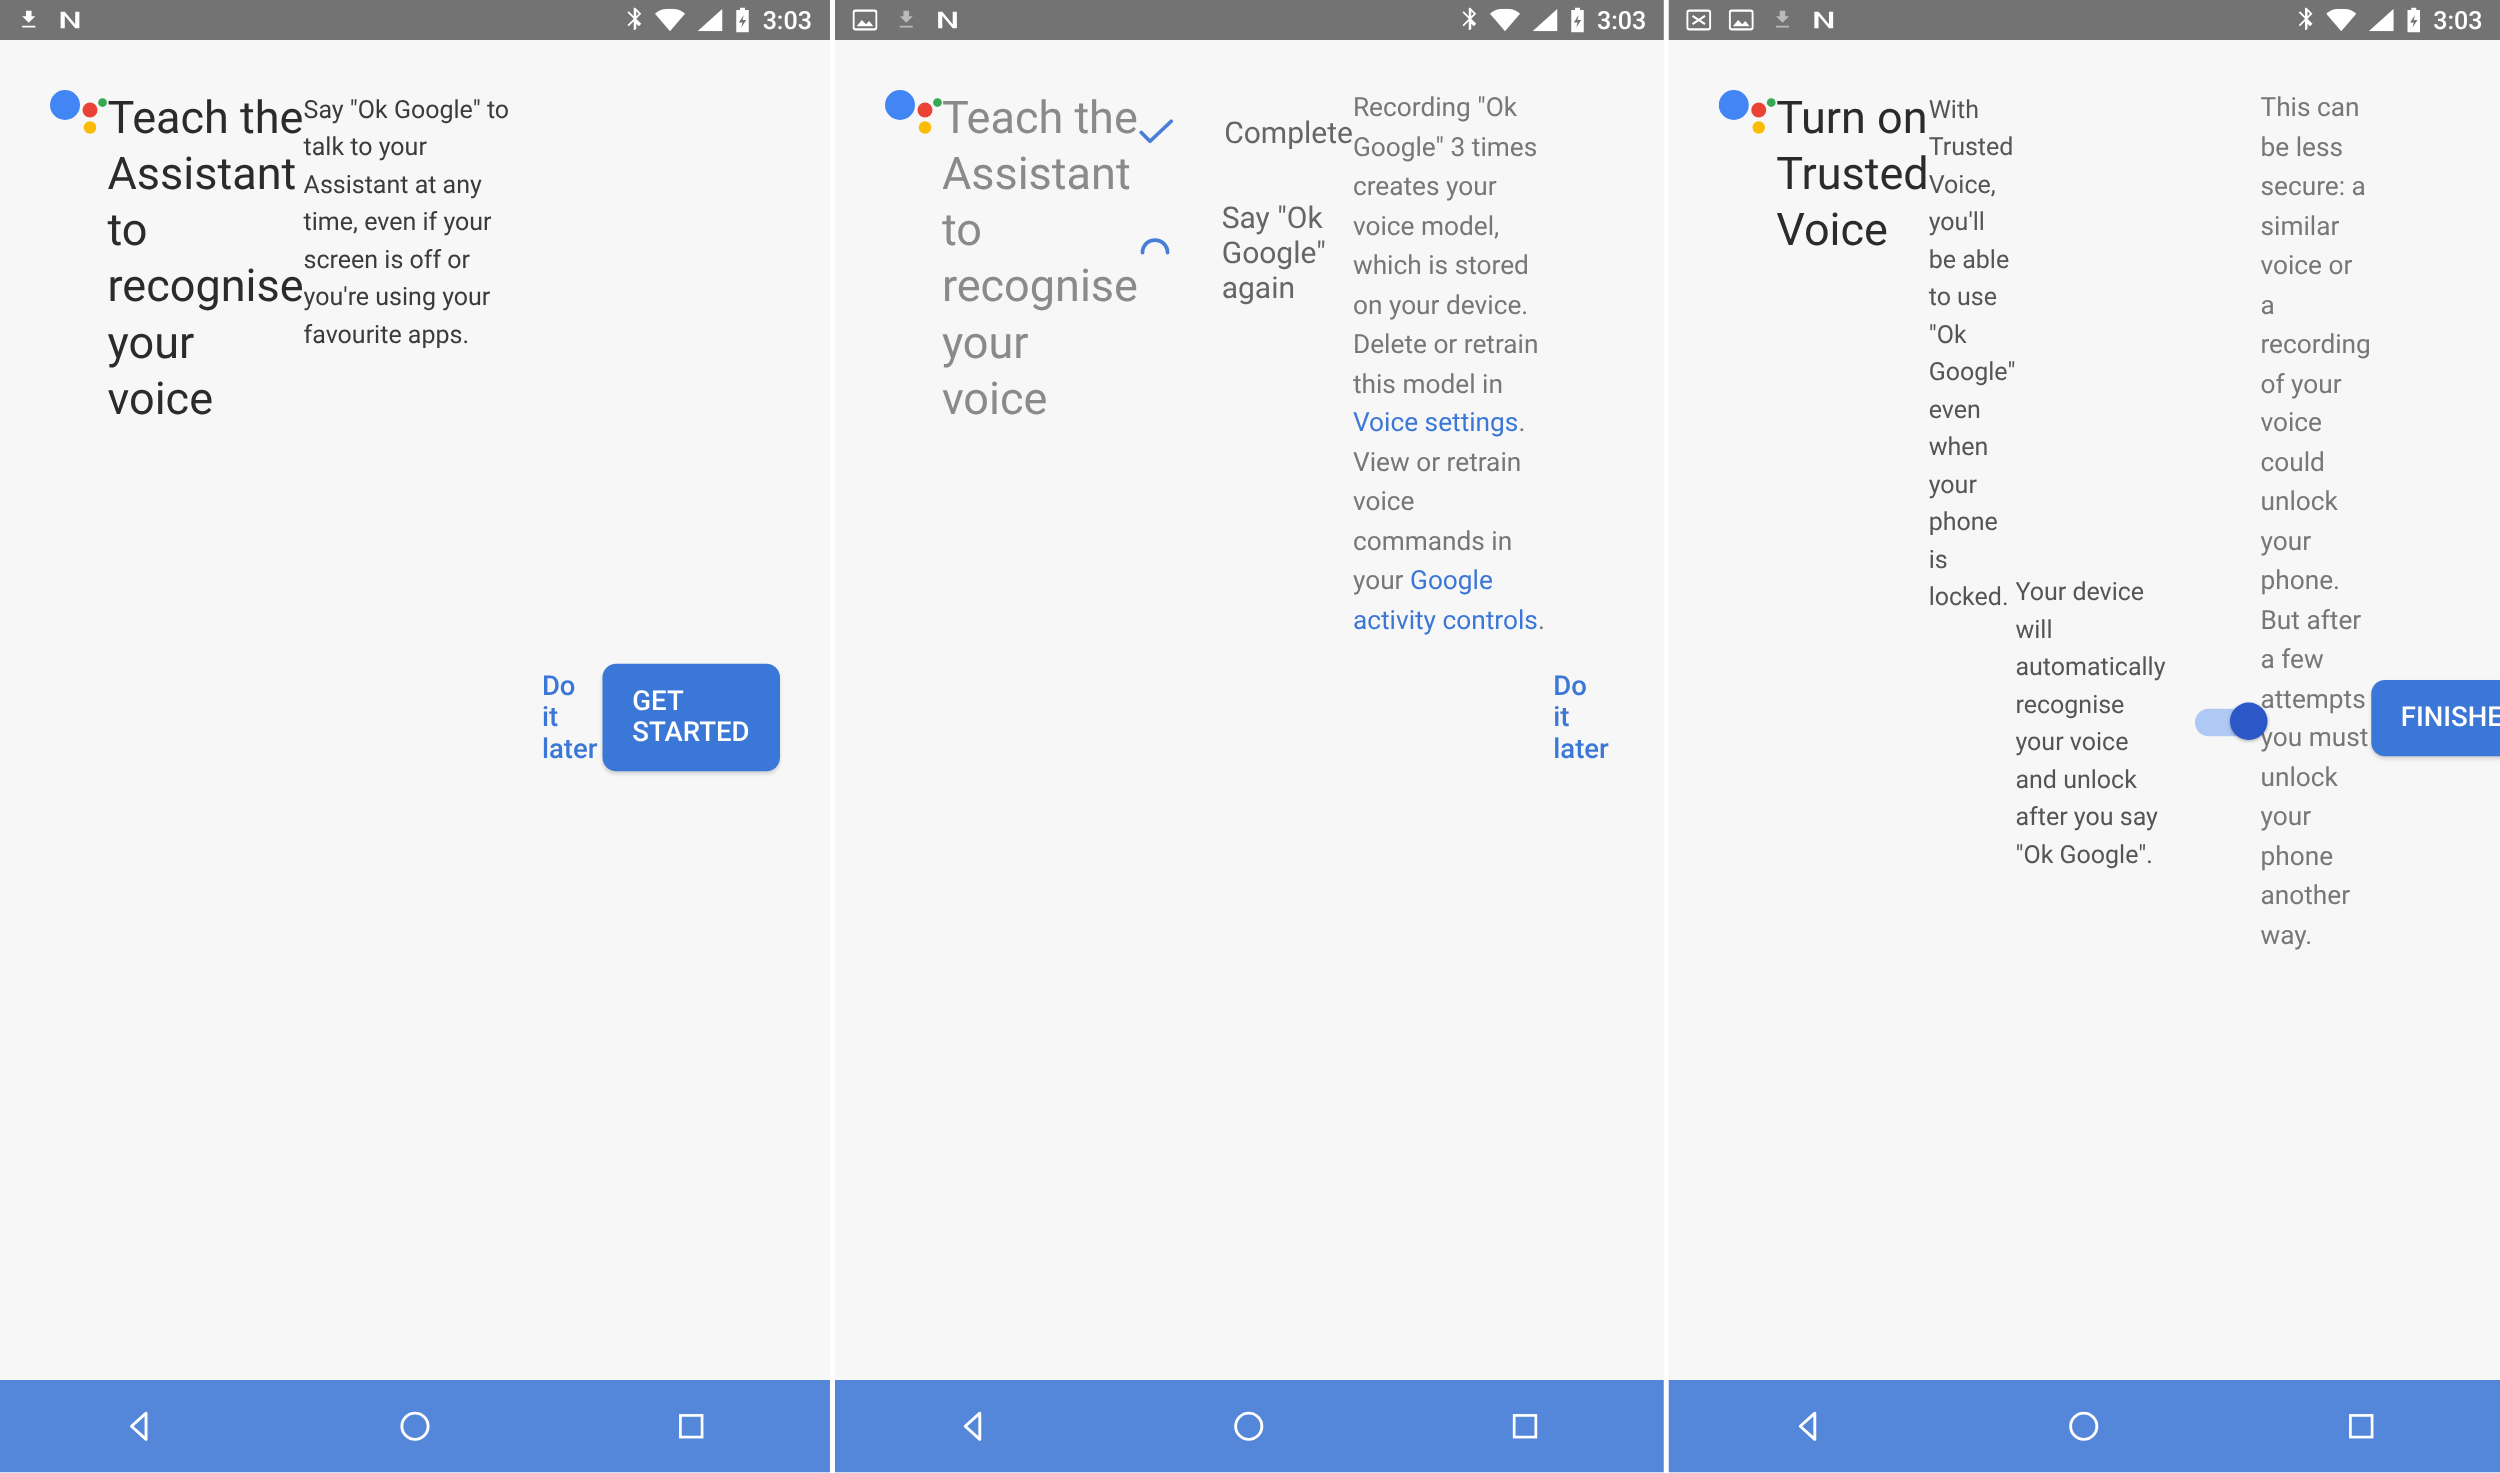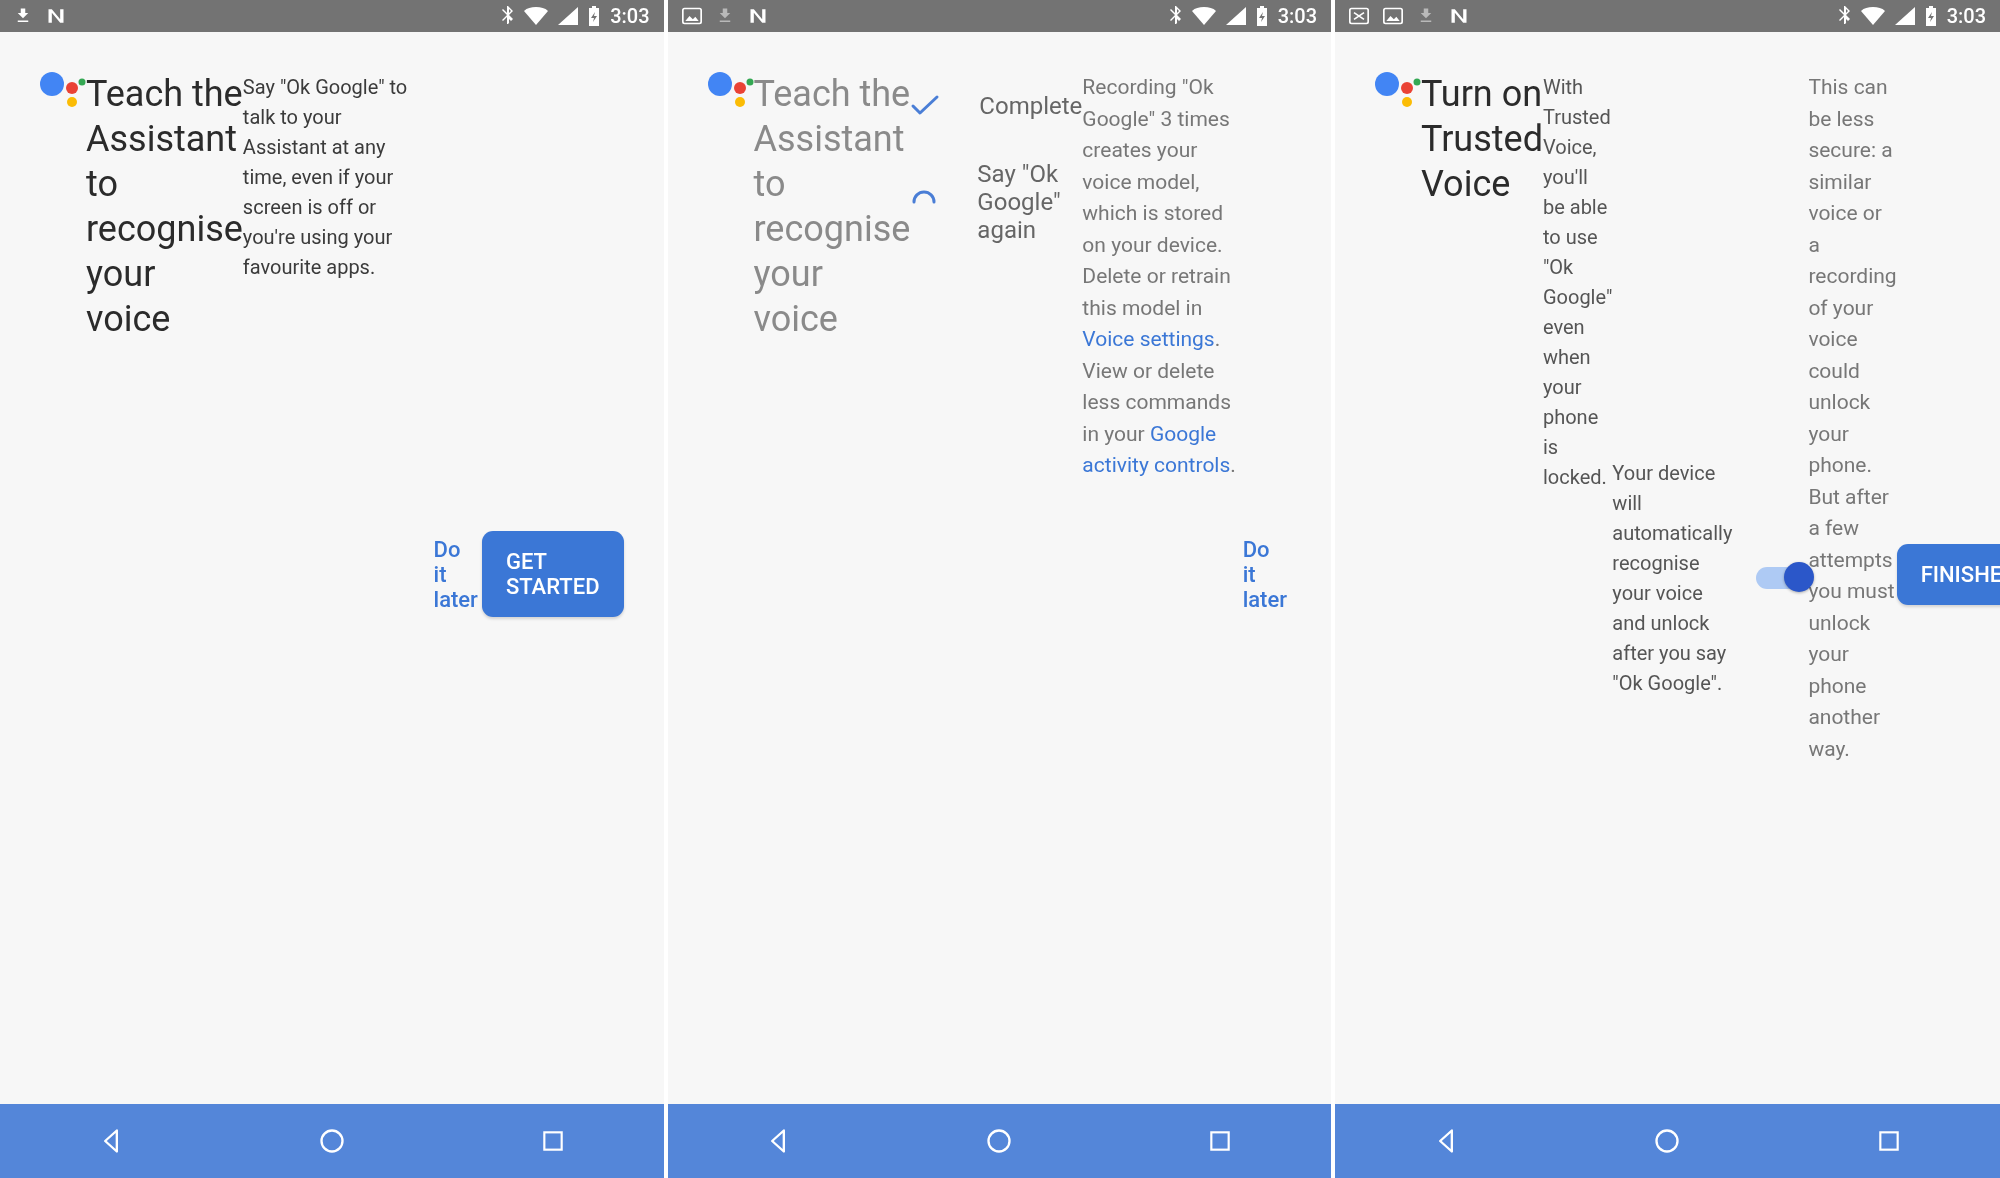--- a/index.html
+++ b/index.html
@@ -288,21 +288,21 @@
               <path d="M4 14a10 10 0 0 1 20 0"></path>
             </svg>
         </span>
         <span class="step-label">Say "Ok Google" again</span>
       </div>
     </div>
 
     <div class="spacer"></div>
 
     <div class="smalltext">
-      <span>Recording "Ok Google" 3 times creates your voice model, which is stored on your device. Delete or retrain this model in </span><span class="link">Voice settings</span><span>. View or delete less commands in your </span><span class="link">Google activity controls</span><span>.</span>
+      <span>Recording "Ok Google" 3 times creates your voice model, which is stored on your device. Delete or retrain this model in </span><span class="link">Voice settings</span><span>. View or retrain voice commands in your </span><span class="link">Google activity controls</span><span>.</span>
     </div>
 
     <div class="footer">
       <div class="later">Do it later</div>
       <div></div>
     </div>
   </div>
 
   <div class="navbar">
     <div class="navbtn">

